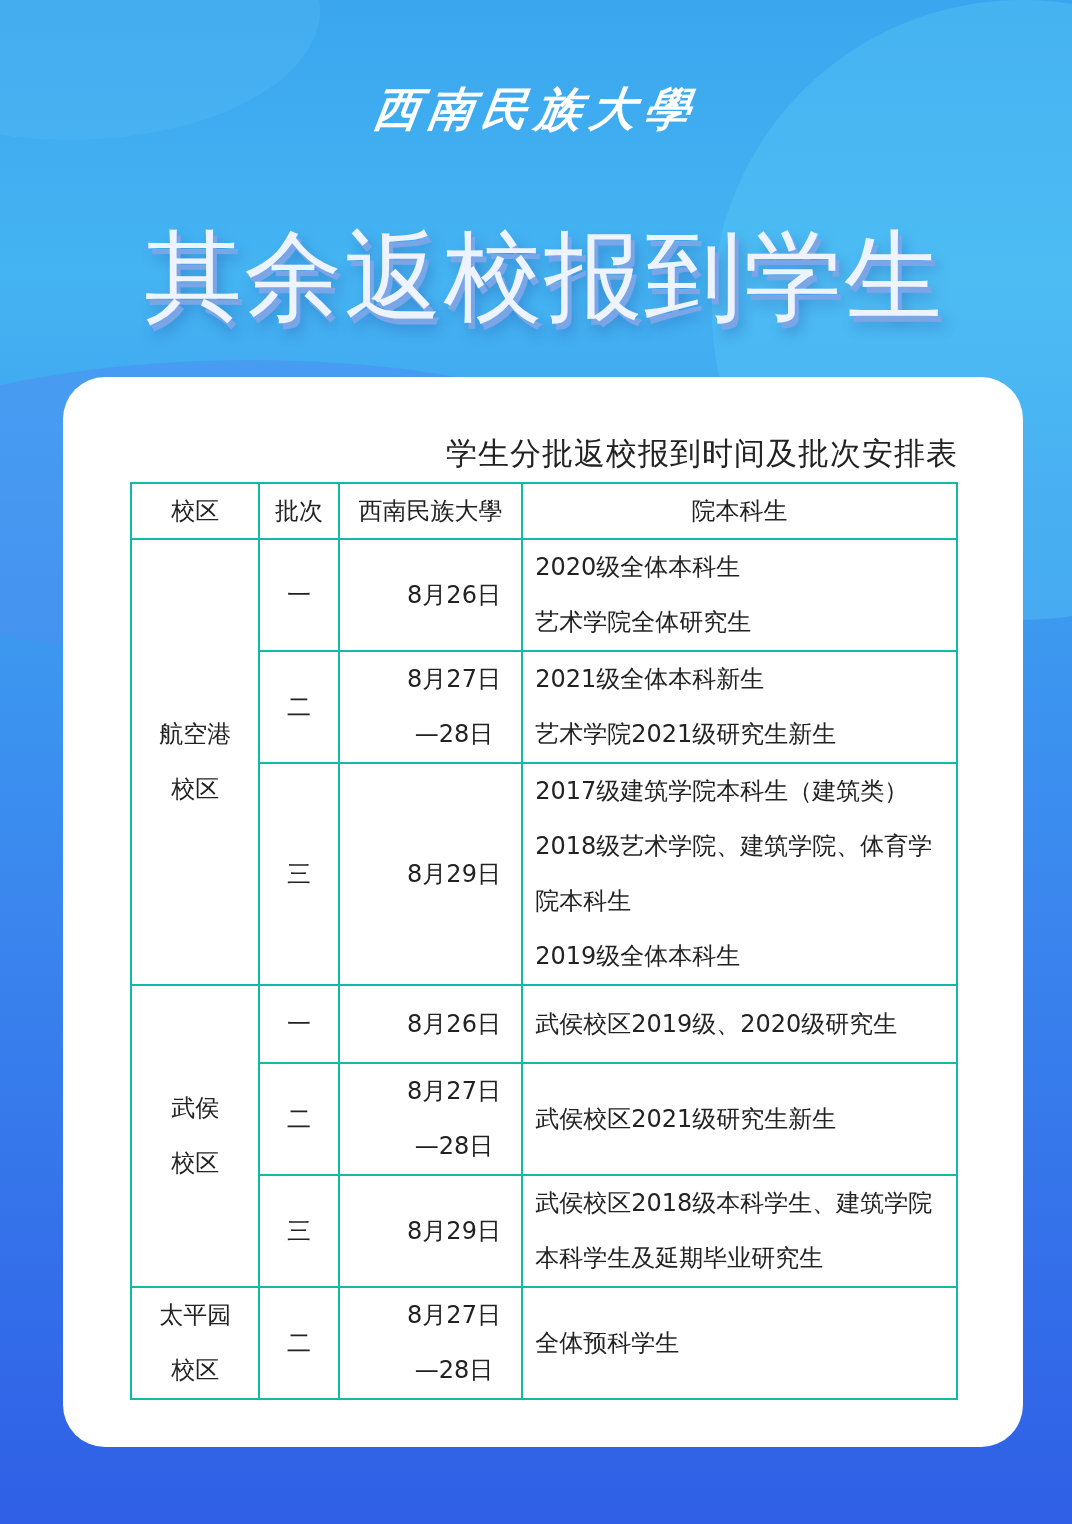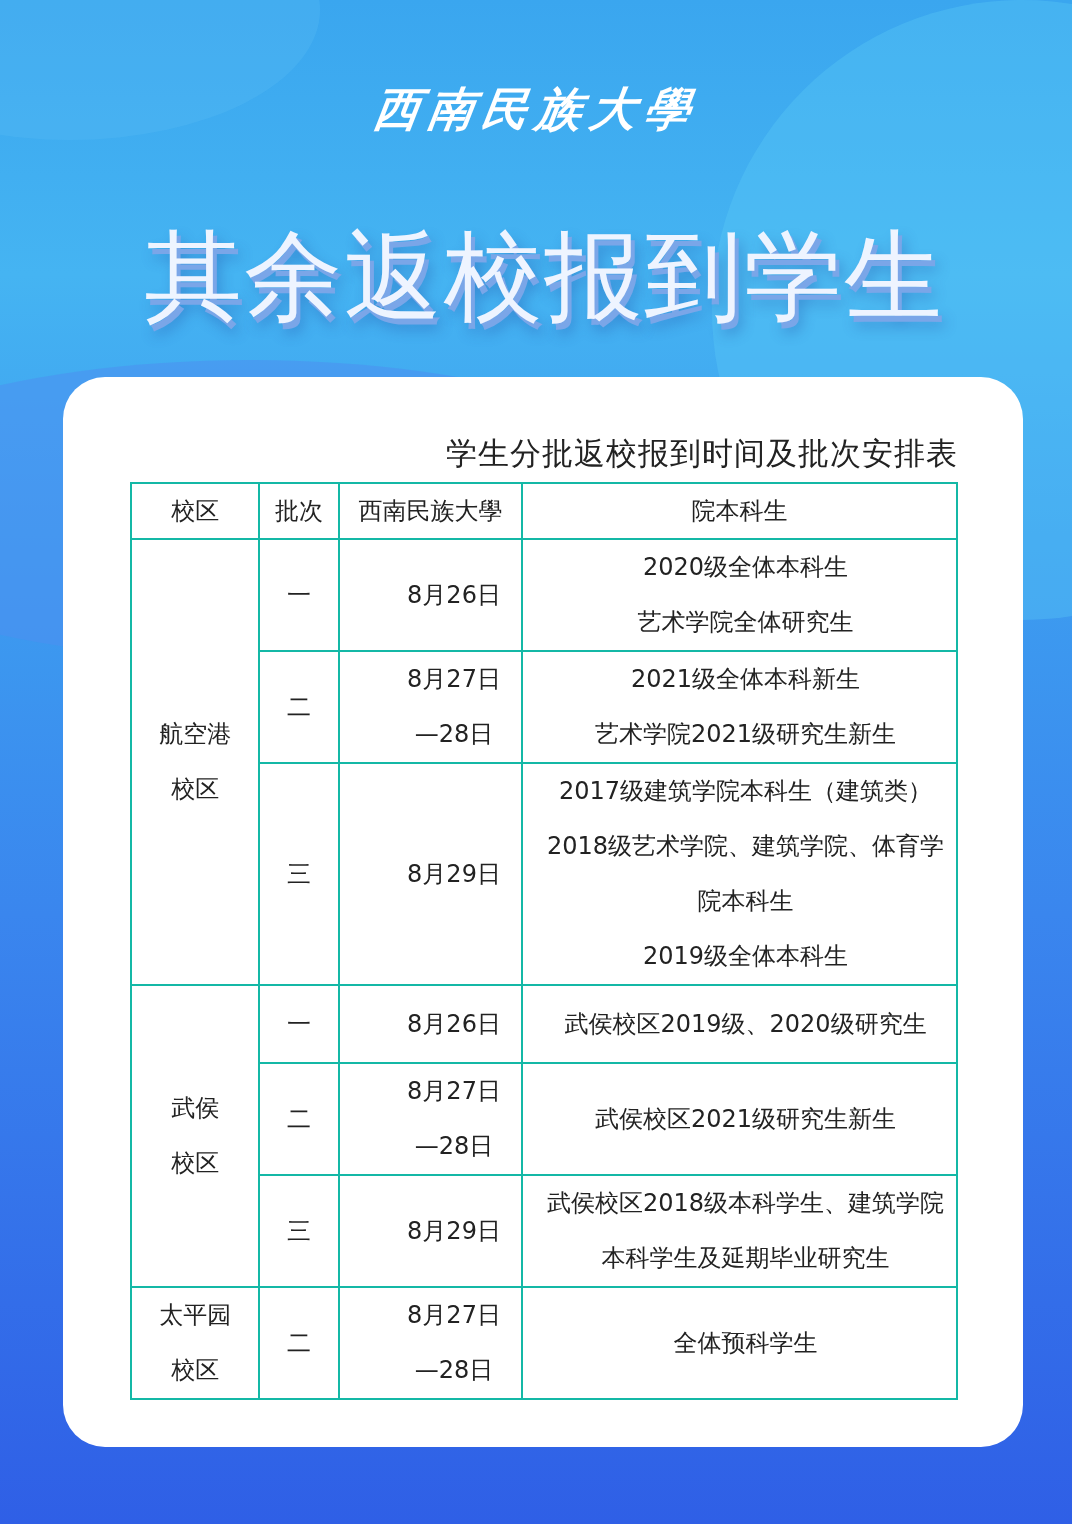--- a/index.html
+++ b/index.html
@@ -54,21 +54,21 @@
   table {
     position:absolute; left:130px; top:482px; width:828px;
     border-collapse:collapse; color:#222;
   }
   td, th {
     border:2px solid #14b8a6; font-weight:normal;
     font-size:24px; text-align:center; vertical-align:middle;
   }
   th { height:56px; }
   td.type { text-align:left; padding-left:12px; line-height:55px; }
-  td.type div { white-space:nowrap;text-align:center; }
+  td.type div { white-space:nowrap; }
   td.date { line-height:55px;padding-left:47px; }
   td.campus { line-height:55px;margin-top:20px; }
 </style>
 </head>
 <body>
 
 <div class="bg-wave3"></div>
 <div class="bg-wave2"></div>
 <div class="bg-wave1"></div>
 

